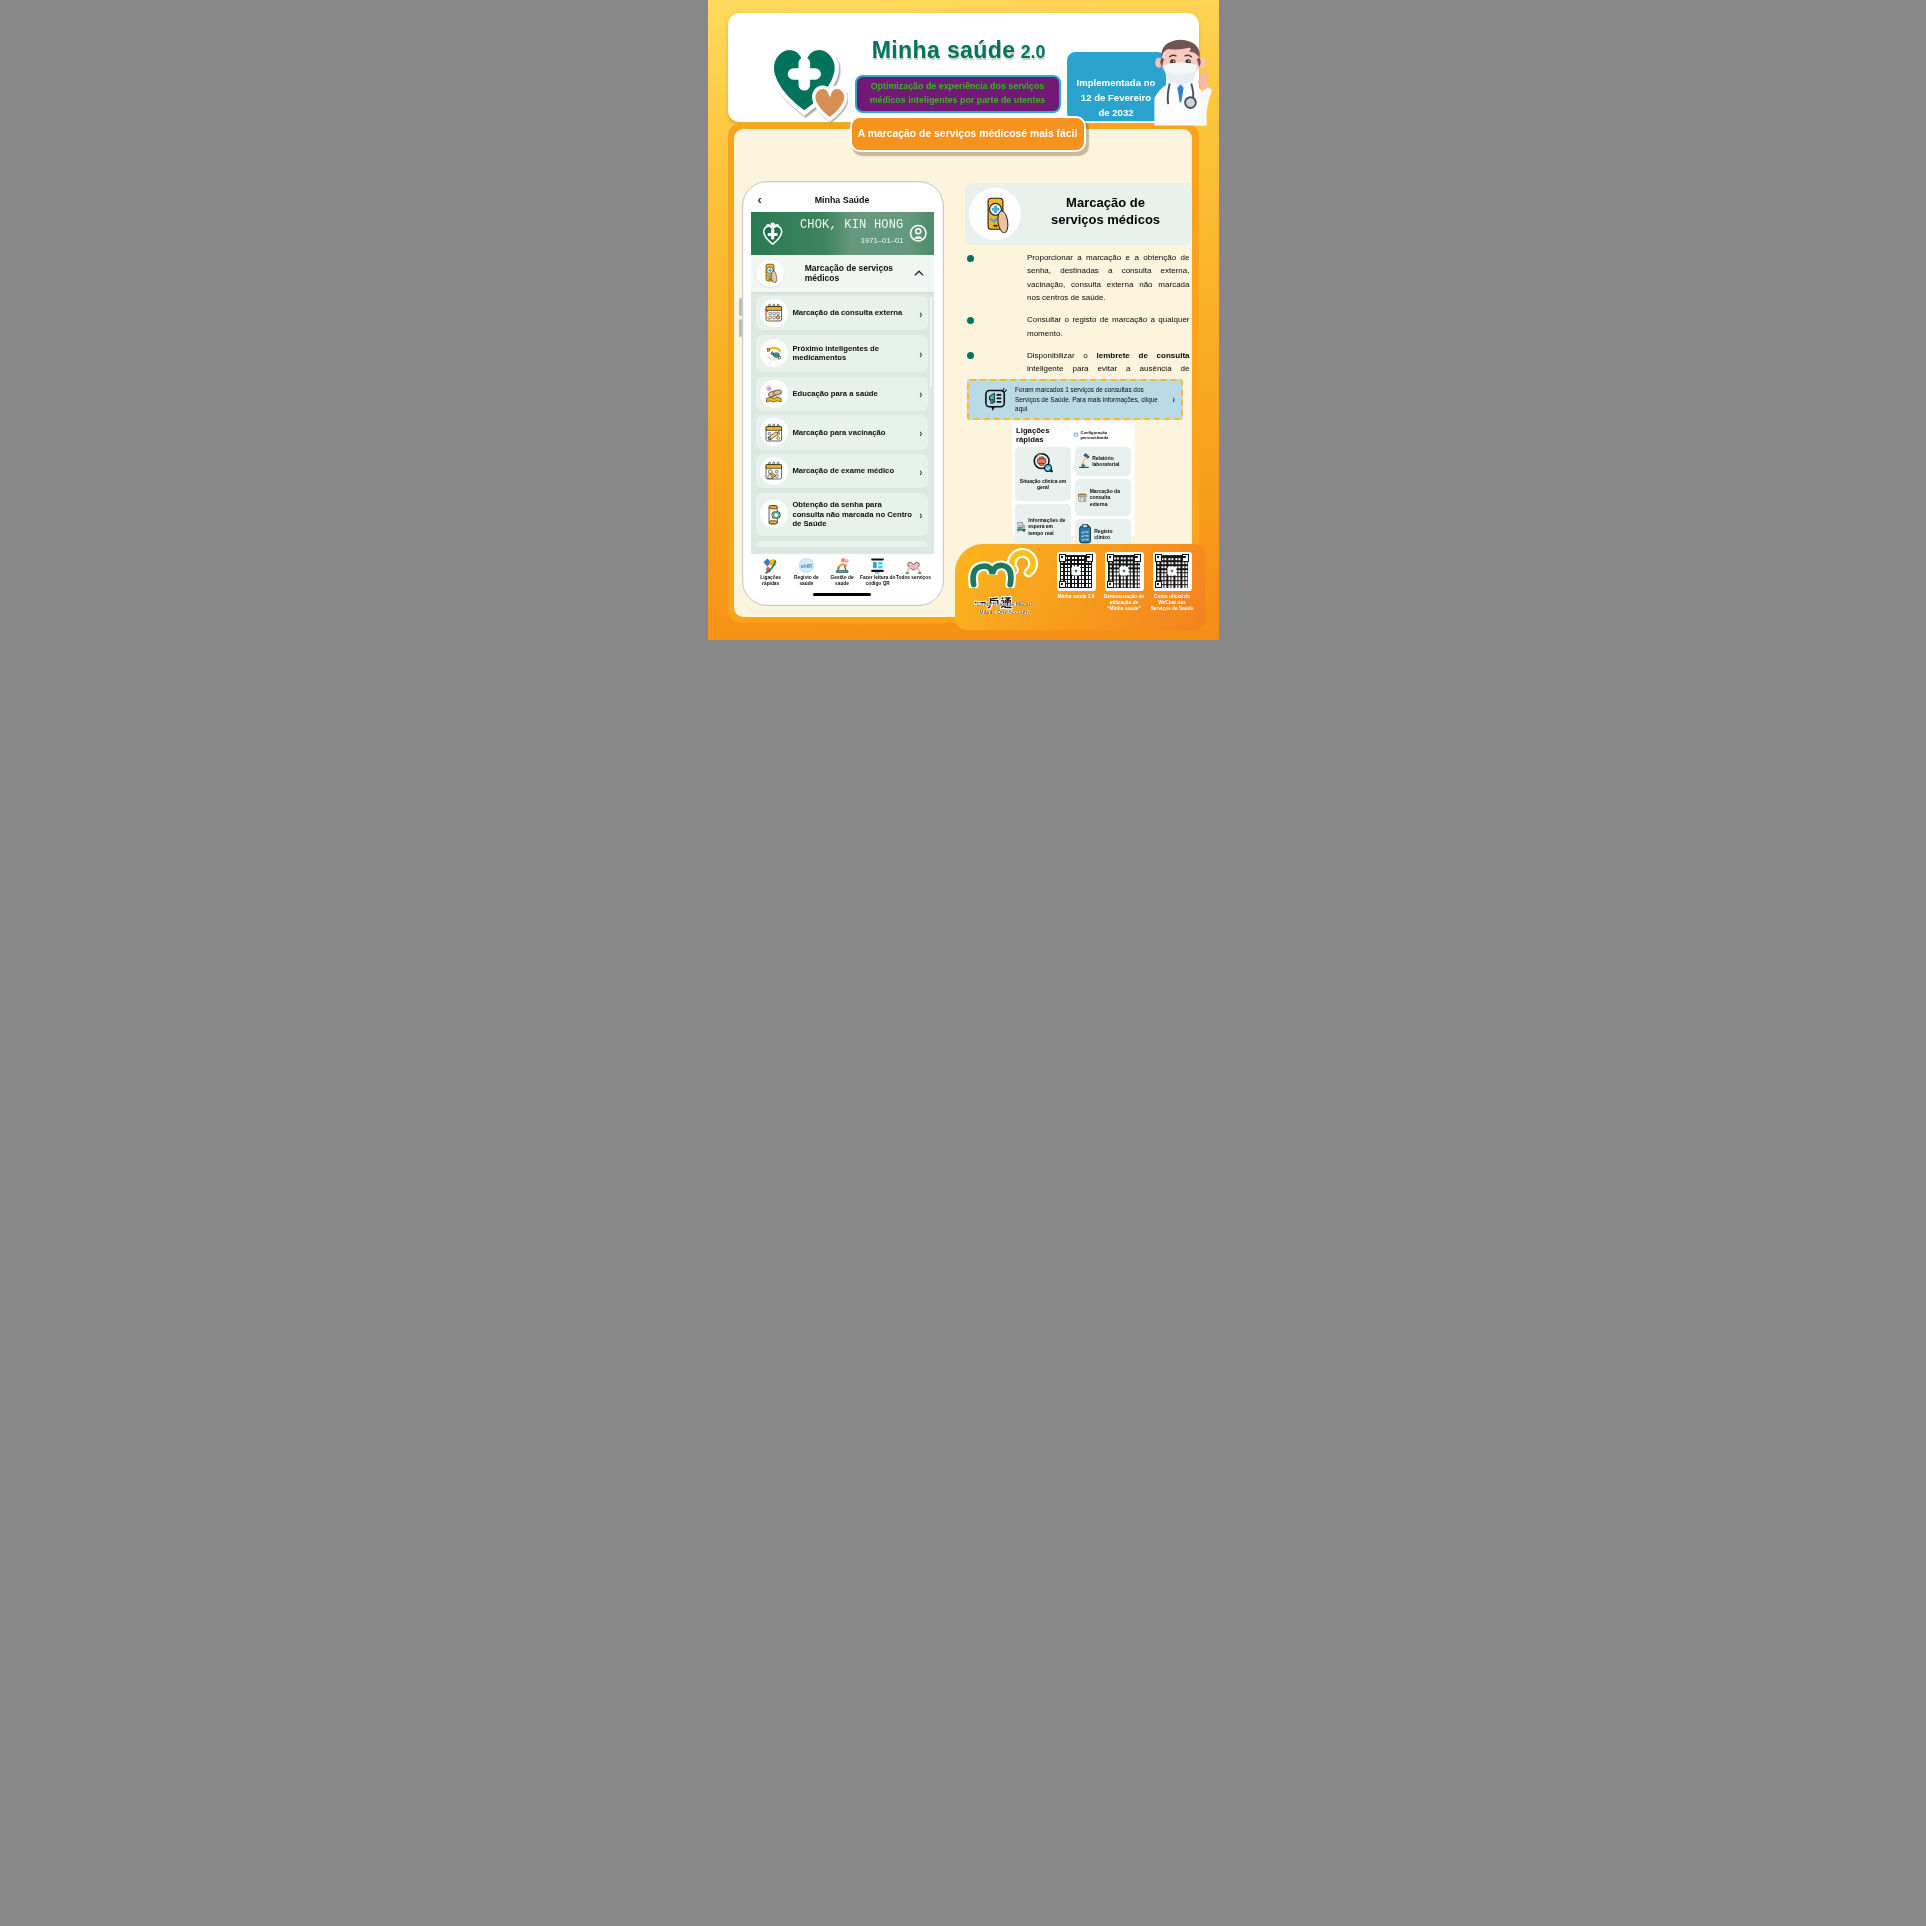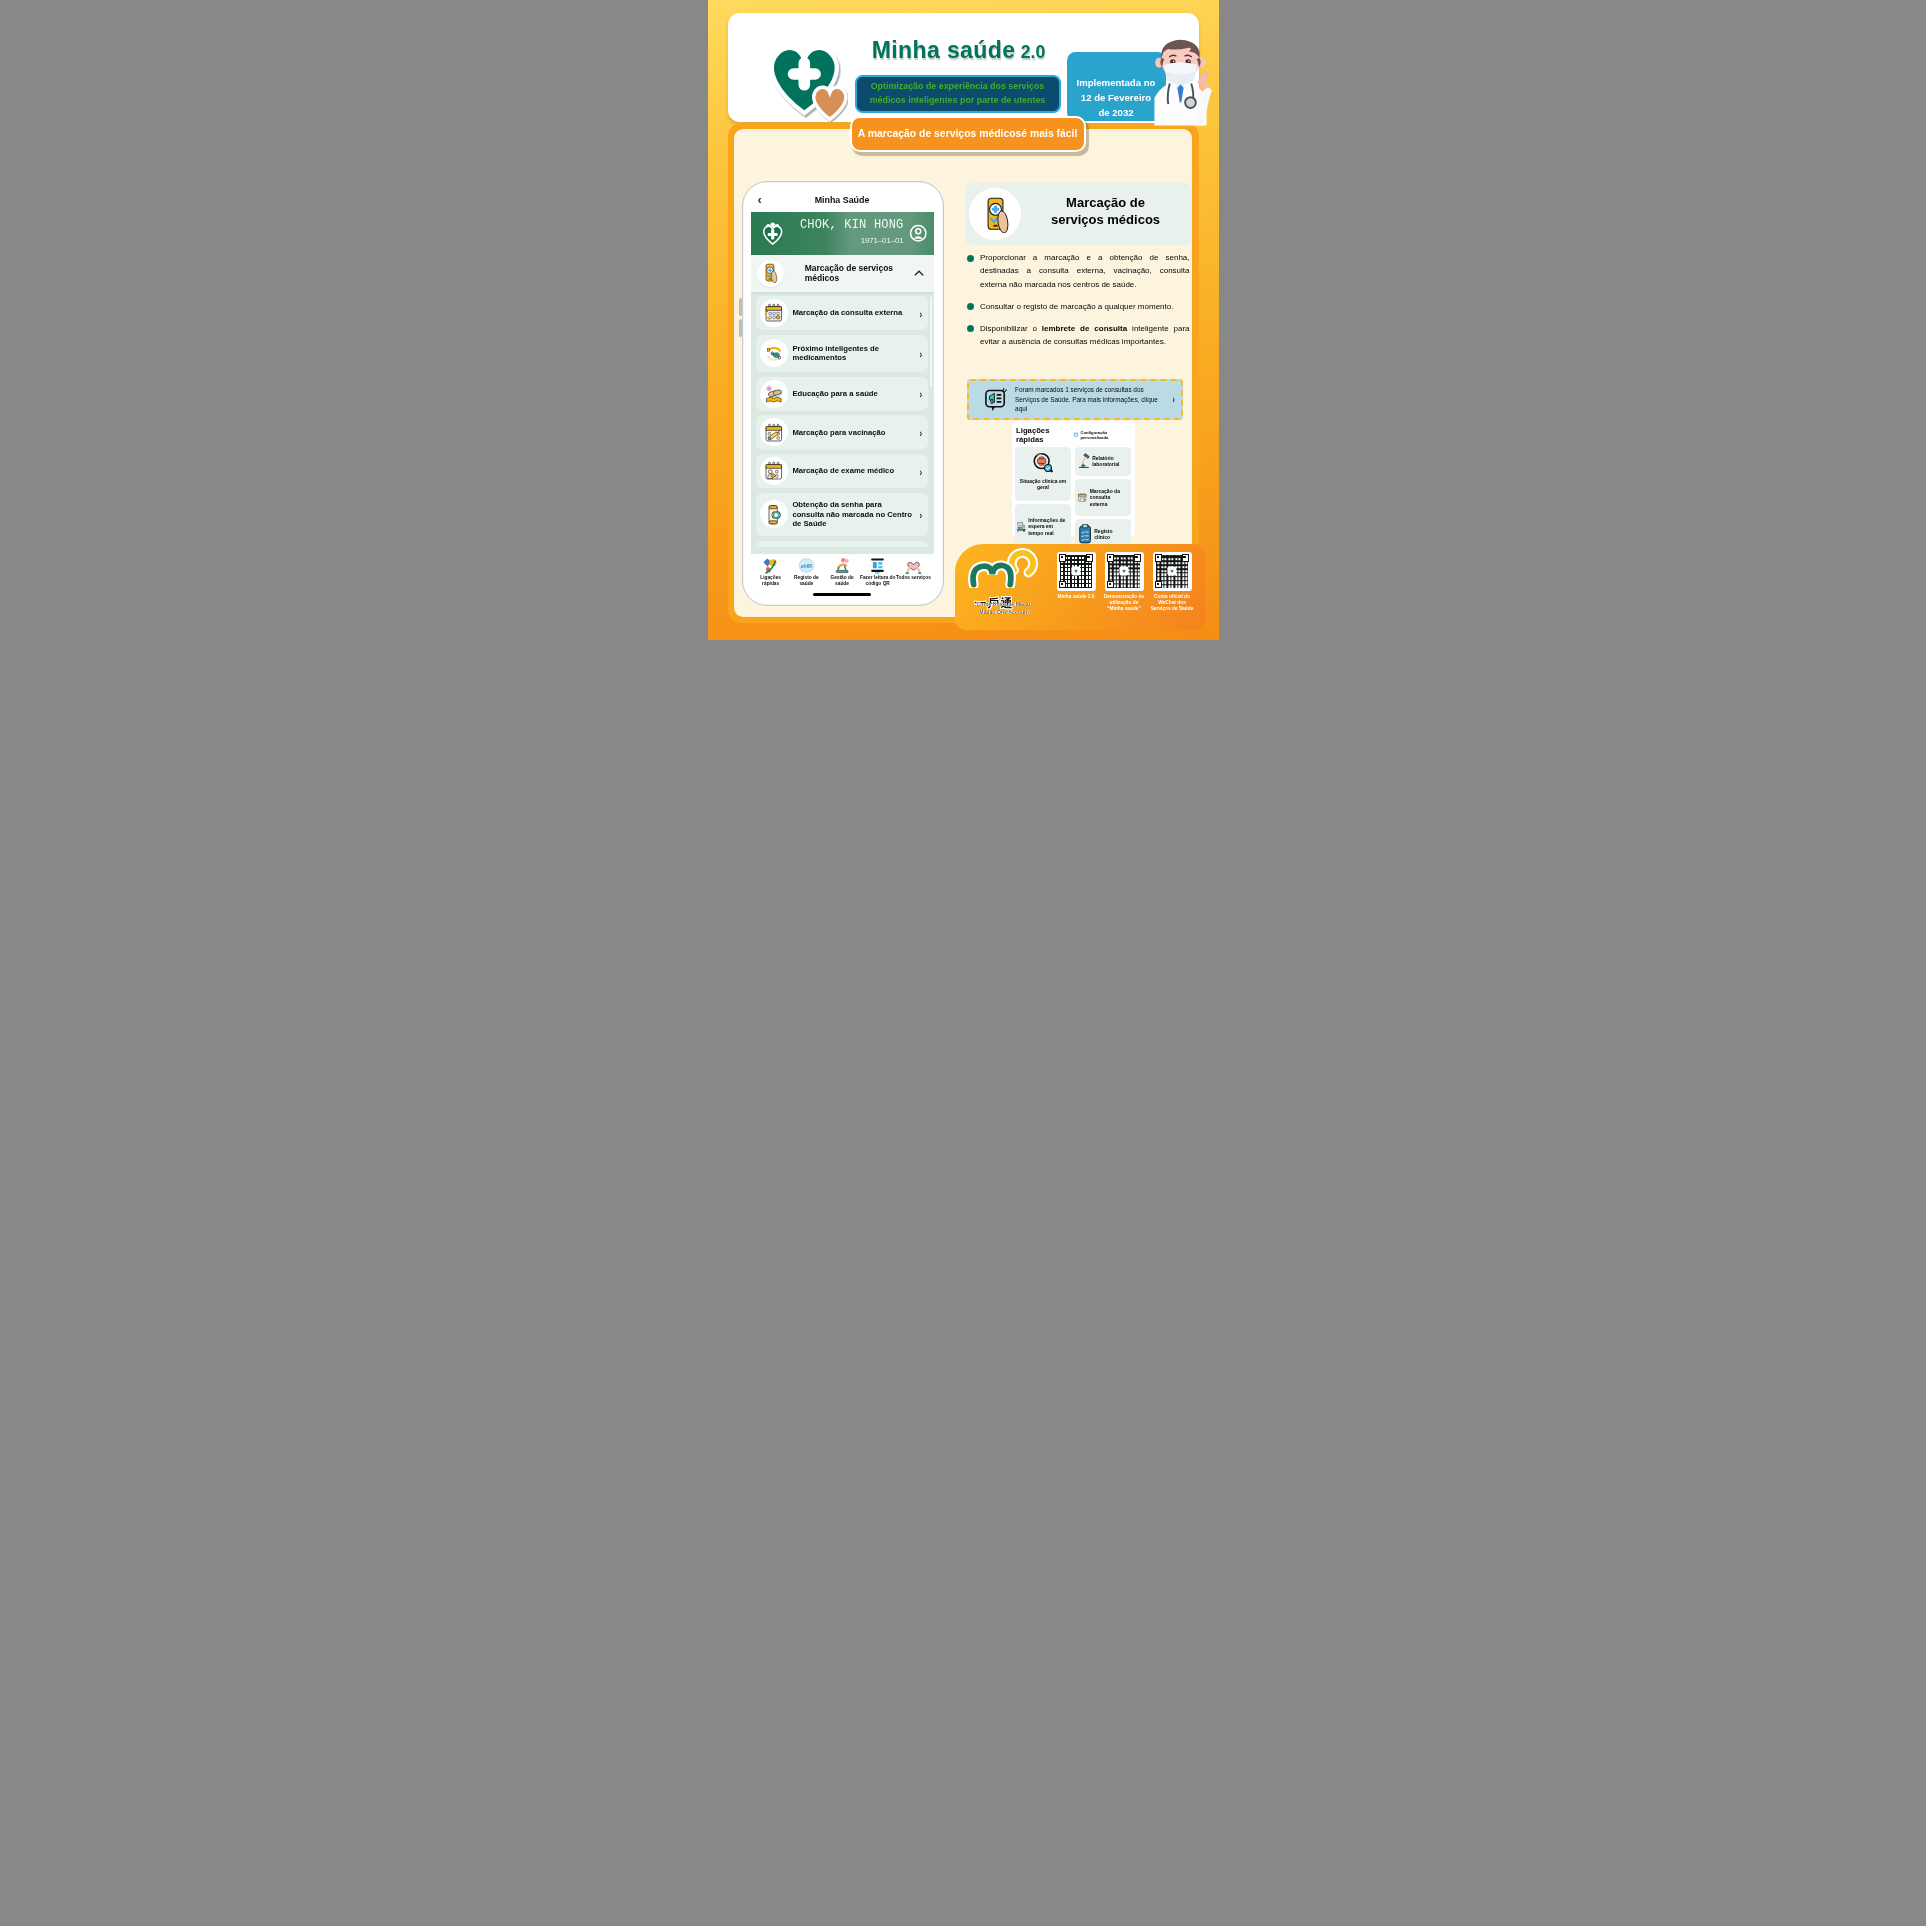--- a/index.html
+++ b/index.html
@@ -8,21 +8,21 @@
     background:linear-gradient(175deg,#ffda5e 0%,#fcc63e 22%,#f9ac22 58%,#f58d15 100%);}
   
   .header-card{position:absolute;left:20px;top:12.7px;width:471px;height:109px;background:#fff;
     border-radius:11.6px;box-shadow:0 2.7px 3.9px rgba(120,90,20,.25);}
   .hearts{position:absolute;left:33px;top:18.5px;}
   .title-wrap{position:absolute;left:127px;top:24px;width:208px;text-align:center;}
   .app-title{display:inline-flex;align-items:baseline;gap:5.4px;color:#00755e;
     text-shadow:0.8px 1.5px 0.8px rgba(130,140,135,.45);}
   .app-title .t1{font-size:23px;font-weight:bold;letter-spacing:0.4px;}
   .app-title .t2{font-size:17.7px;font-weight:bold;}
-  .subtitle-box{position:absolute;left:127px;top:62px;width:206px;height:38px;background:#0c4a6e;
+  .subtitle-box{position:absolute;left:127px;top:62px;width:206px;height:38px;background:#701a75;
     border:2.3px solid #2ca9d6;border-radius:7.7px;display:flex;flex-direction:column;justify-content:center;
     align-items:center;color:#3fae2a;font-size:8.9px;font-weight:bold;line-height:1.55;text-align:center;}
   .badge{position:absolute;left:339px;top:39px;width:99px;height:69px;background:#2ba4cd;border-radius:8.5px;
     box-shadow:0 0 0 2.7px #fff,1.9px 2.7px 3.5px rgba(0,0,0,.22);display:flex;flex-direction:column;justify-content:flex-end;
     align-items:center;color:#fff;font-weight:bold;font-size:9.6px;line-height:1.6;text-align:center;}
   .doctor{position:absolute;left:438px;top:37px;z-index:6;}
   
   .content-card{position:absolute;left:20px;top:123px;width:471px;height:500px;background:#f9a41c;border-radius:13px;}
   .content-inner{position:absolute;left:6.2px;top:6.2px;right:6.2px;bottom:6.2px;background:#fcf4dc;border-radius:9.2px;}
   .banner{position:absolute;left:142px;top:116px;width:236px;height:36px;background:#f6921e;border:2.3px solid #fff;
@@ -60,21 +60,21 @@
   .home-indicator{position:absolute;left:50%;bottom:2.3px;transform:translateX(-50%);width:58px;height:3.5px;background:#000;border-radius:1.9px;}
   
   .section-head{position:absolute;left:257px;top:183px;width:227px;height:62px;background:#e9f1ec;border-radius:7px;z-index:2;}
   .sh-circle{position:absolute;left:4.6px;top:5.4px;width:52px;height:52px;border-radius:50%;background:#fff;
     display:flex;align-items:center;justify-content:center;}
   .sh-title{position:absolute;left:62px;top:10.8px;width:158px;text-align:center;font-size:13px;font-weight:bold;
     color:#000;line-height:1.35;}
   .bullets{position:absolute;left:259px;top:251px;width:223px;z-index:2;}
   .bullet{display:flex;gap:6.5px;margin-bottom:8.5px;}
   .bullet .dot{flex:0 0 7px;height:7px;border-radius:50%;background:#00755e;margin-top:3.5px;}
-  .bullet .btext{font-size:8px;color:#070707;line-height:1.68;text-align:justify;}
+  .bullet .btext{font-size:8px;color:#070707;line-height:1.68;text-align:justify;margin-left:47px;}
   .notice{position:absolute;left:259px;top:379px;width:216px;height:41px;border:2.3px dashed #f6ba2a;border-radius:3.1px;
     background:#badae5;display:flex;align-items:center;gap:6.2px;padding:2.3px 5.4px 2.3px 15.4px;z-index:2;}
   .notice .ntext{flex:1;font-size:6.4px;color:#0a0a0a;line-height:1.55;}
   .notice .chev{font-size:10px;}
   
   .qlinks{position:absolute;left:304px;top:422px;width:123px;height:114px;background:#fff;border-radius:3.9px;z-index:2;padding:3.1px 3.1px;}
   .ql-head{display:flex;align-items:center;margin:0.8px 0.8px 3.1px 1.5px;}
   .ql-title{font-size:7.7px;font-weight:bold;color:#0a0a0a;}
   .ql-config{margin-left:auto;display:flex;align-items:center;gap:1.5px;}
   .gear{font-size:6.5px;color:#3f9fd8;line-height:1;}

